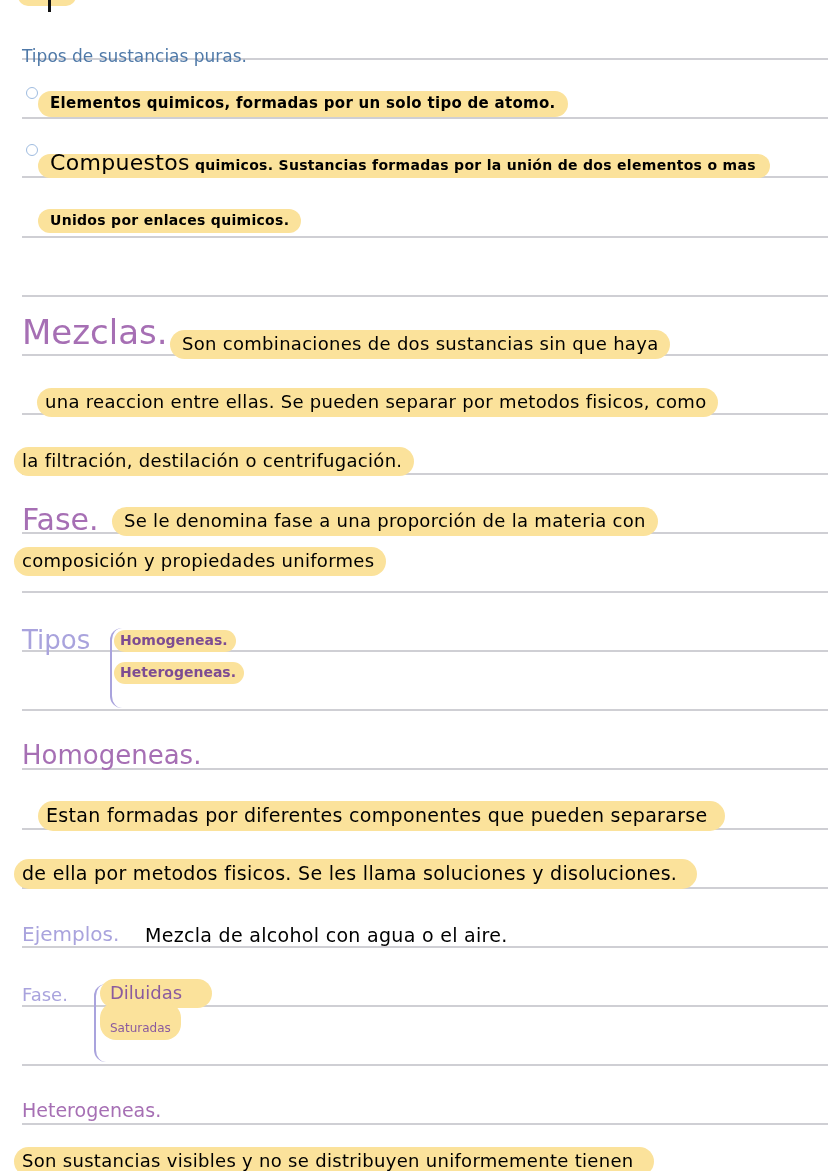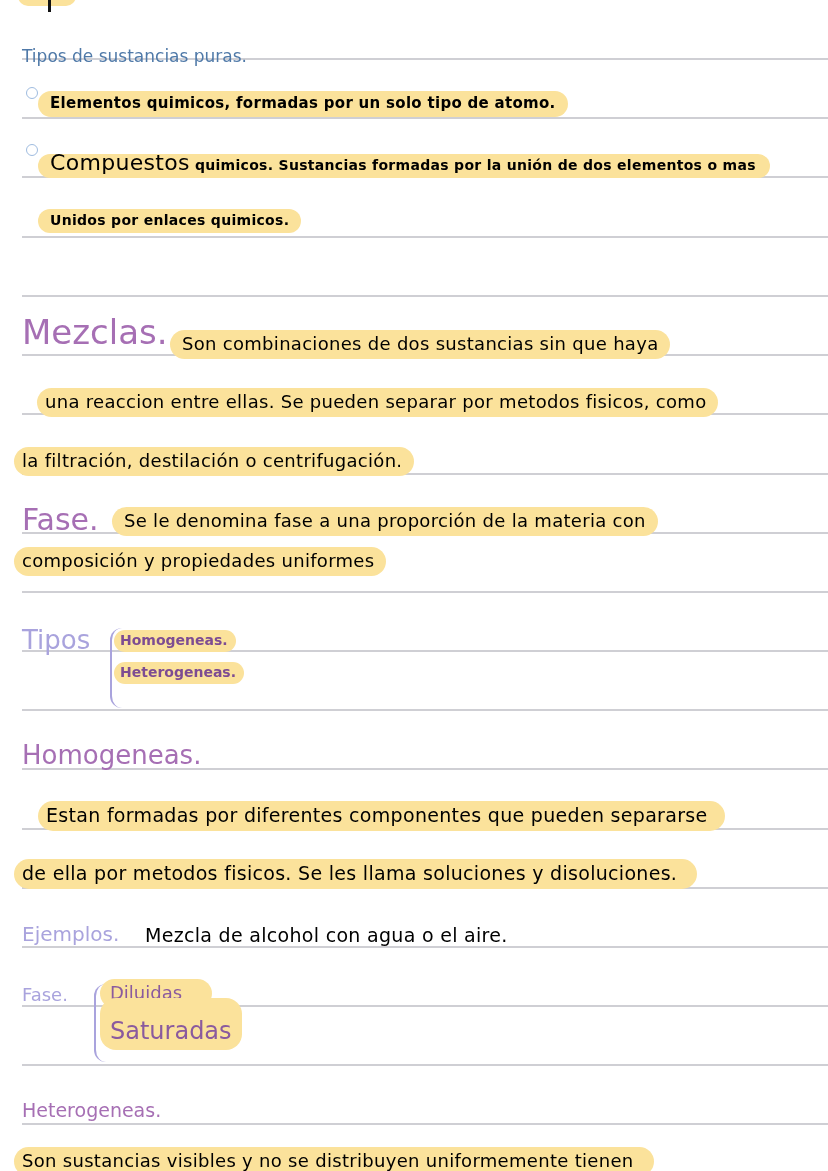--- a/index.html
+++ b/index.html
@@ -102,21 +102,21 @@
 
   <div class="line lav" style="top:924px; font-size:20px;">Ejemplos.</div>
   <div class="line ink" style="left:145px; top:926px; font-size:19px;">Mezcla de alcohol con agua o el aire.</div>
 
   <div class="line lav" style="top:986px; font-size:18px;">Fase.</div>
   <div class="brace" style="left:94px; top:984px; height:78px;"></div>
   <div class="line" style="left:100px; top:984px;">
     <span class="hl" style="color:#8a5a9e; font-size:18px; padding:3px 30px 5px 10px;">Diluidas</span>
   </div>
   <div class="line" style="left:100px; top:1019px;">
-    <span class="hl" style="color:#8a5a9e; font-size:24px; padding:19px 10px 5px 10px;">Saturadas</span>
+    <span class="hl" style="color:#8a5a9e; font-size:12px; padding:19px 10px 5px 10px;">Saturadas</span>
   </div>
 
   <div class="line purple-title" style="top:1101px; font-size:19px;">Heterogeneas.</div>
   <div class="line" style="left:14px; top:1152px;">
     <span class="hl ink" style="font-size:18px; padding-left:8px; padding-right:20px;">Son sustancias visibles y no se distribuyen uniformemente tienen</span>
   </div>
 
 </div>
 
 </body></html>

